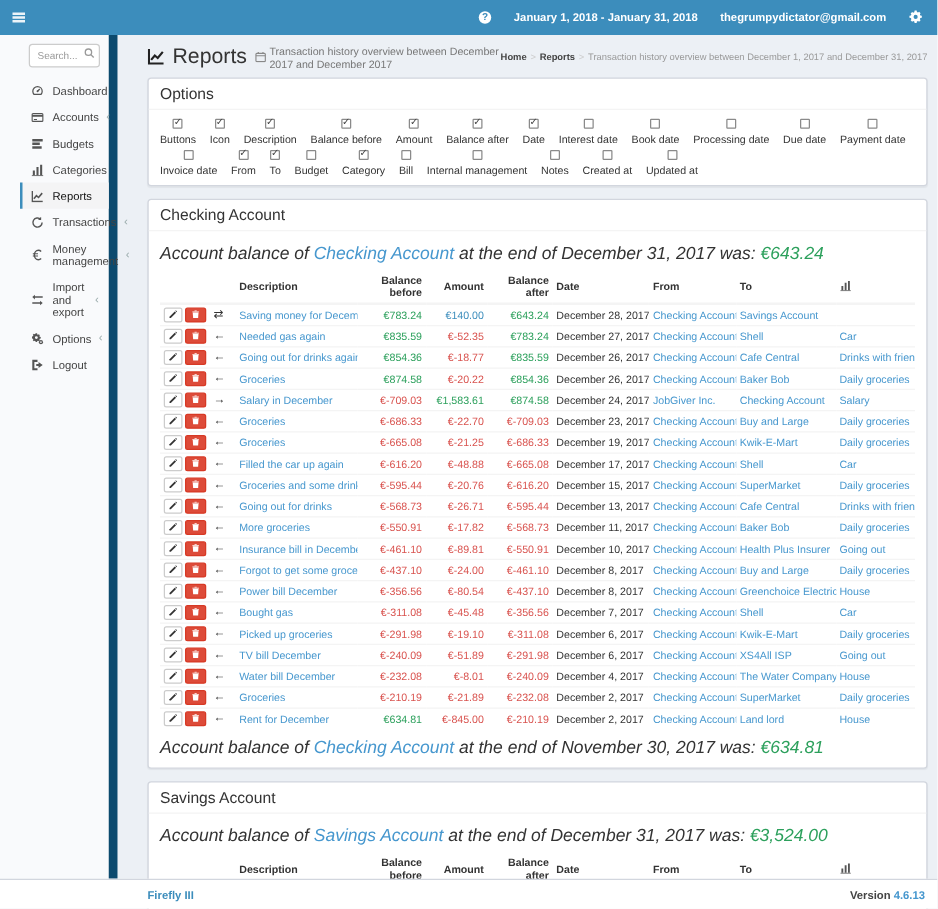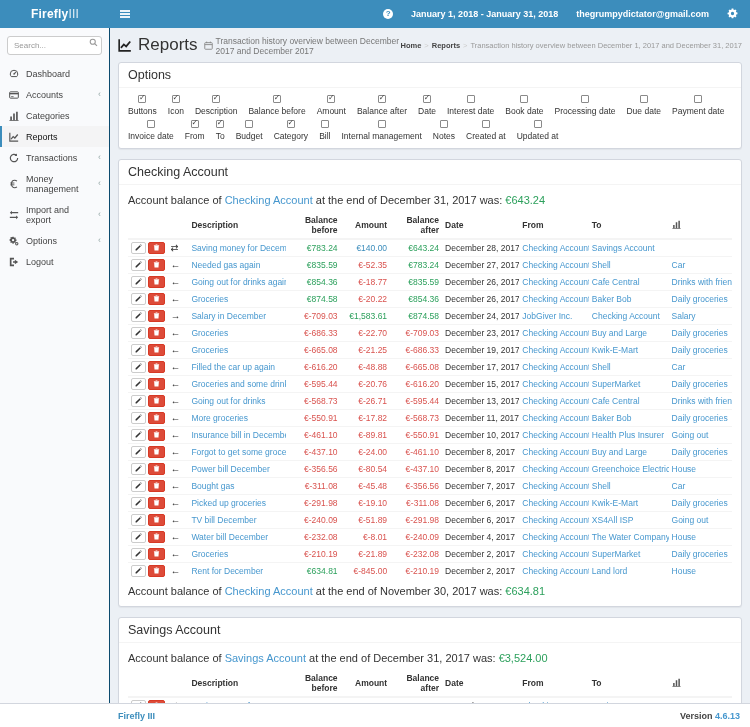--- a/index.html
+++ b/index.html
@@ -13,21 +13,21 @@
   .brand span.light { font-weight:300; opacity:.85; }
   .hamburger { width:30px; display:flex; align-items:center; justify-content:center; cursor:pointer; }
   .hamburger .bars { display:block; width:10px; }
   .hamburger .bars i { display:block; height:1.5px; background:#fff; margin:1.5px 0; opacity:.9; }
   .nav-right { margin-left:auto; display:flex; align-items:center; gap:18px; padding-right:12px; font-size:9px; font-weight:bold; }
   .nav-right .nav-item { display:flex; align-items:center; cursor:pointer; }
   .qcircle { width:10px; height:10px; background:#fff; color:#3c8dbc; border-radius:50%; font-size:8px; font-weight:bold; display:flex; align-items:center; justify-content:center; line-height:1; }
   .nav-gear { color:#fff; display:flex; }
 
   
-  .sidebar { position:absolute; top:28px; left:0; bottom:24px; width:110px; background:#f9fafc; border-right:1px solid #0c4a6e; }
+  .sidebar { position:absolute; top:28px; left:0; bottom:24px; width:94px; background:#f9fafc; border-right:7px solid #0c4a6e;padding-left:16px; }
   .search-wrap { margin:6px 7px 8px 7px; position:relative; }
   .search-input { width:100%; height:19px; border:1px solid #ccc; border-radius:3px; background:#fff; font-size:8px; padding:0 16px 0 6px; color:#555; font-family:inherit; }
   .search-input::placeholder { color:#999; }
   .search-icon { position:absolute; right:4px; top:4px; color:#999; display:flex; }
   .side-item { display:flex; align-items:center; gap:6px; padding:5.5px 8px; font-size:9px; color:#444; cursor:pointer; }
   .side-item .sicon { width:12px; display:flex; justify-content:center; color:#555; flex:0 0 12px; }
   .side-item .chev { margin-left:auto; color:#9aa; font-size:9px; line-height:1; }
   .side-item.active { color:#111; background:#f4f4f5; border-left:2px solid #3c8dbc; padding-left:6px; }
 
   
@@ -48,21 +48,21 @@
   .panel-header { padding:5px 9px; font-size:12.5px; color:#333; border-bottom:1px solid #f4f4f4; }
   .panel-body { padding:7px 9px; }
 
   
   .checks { display:flex; flex-wrap:wrap; column-gap:11px; row-gap:4px; }
   .check { display:flex; align-items:center; gap:3px; font-size:8.5px; color:#333; cursor:pointer;flex-direction:column; }
   .box { width:8px; height:8px; border:1px solid #8a8a8a; border-radius:1px; background:#fff; display:flex; align-items:center; justify-content:center; font-size:8px; line-height:1; color:#444; }
   .box.checked::after { content:"\2713"; font-weight:bold; position:relative; top:-0.5px; }
 
   
-  .bal-line { font-size:11px; color:#333; margin:2px 0 6px 0; }
+  .bal-line { font-size:14px; color:#333; margin:2px 0 6px 0;font-style:italic; }
   .bal-line.bottom { margin:6px 0 2px 0; }
   a.lnk { color:#4697ce; text-decoration:none; cursor:pointer; }
   .val-pos { color:#2ca05c; }
   .val-neg { color:#d9534f; }
   .val-xfer { color:#3c8dbc; }
 
   
   table.tx { width:100%; border-collapse:collapse; table-layout:fixed; font-size:8.5px; }
   table.tx th { text-align:left; font-weight:bold; color:#333; padding:3px 3px; border-bottom:2px solid #f4f4f4; }
   table.tx th.num, table.tx td.num { text-align:right; }
@@ -79,24 +79,20 @@
   
   .footer { position:absolute; left:0; right:0; bottom:0; height:24px; background:#fff; border-top:1px solid #d2d6de; display:flex; align-items:center; padding:0 10px 0 118px; font-size:9px; }
   .footer .ff { color:#3c8dbc; font-weight:bold; cursor:pointer; }
   .footer .ver { margin-left:auto; color:#444; font-weight:bold; }
   .footer .ver a { font-weight:bold; }
 </style>
 </head>
 <body>
 
 <div class="navbar">
-  <div class="brand">
-      <b>Firefly</b>
-      <span class="light">III</span>
-    </div>
   <div class="hamburger">
     <span class="bars">
         <i></i>
         <i></i>
         <i></i>
       </span>
   </div>
   <div class="nav-right">
     <div class="nav-item">
         <span class="qcircle">?</span>
@@ -139,20 +135,28 @@
       <div class="side-item">
         <span class="sicon">
           <svg width="10" height="10" viewBox="0 0 12 12" fill="currentColor" xmlns="http://www.w3.org/2000/svg">
             <rect x=".8" y="2.2" width="10.4" height="7.6" rx="1" fill="none" stroke="currentColor" stroke-width="1.2"></rect>
             <path d="M.8 4.4h10.4" stroke="currentColor" stroke-width="1.6"></path>
             <path d="M2.5 8h3" stroke="currentColor" stroke-width="1"></path>
           </svg>
         </span>
     <span>Accounts</span>
         <span class="chev">‹</span>
+      </div>
+      <div class="side-item">
+        <span class="sicon">
+          <svg width="10" height="10" viewBox="0 0 12 12" fill="currentColor" xmlns="http://www.w3.org/2000/svg">
+            <path d="M1 1.5h10v2.4H1zM1 4.9h7.2v2.4H1zM1 8.3h9v2.4H1z"></path>
+          </svg>
+        </span>
+    <span>Budgets</span>
       </div>
       <div class="side-item">
         <span class="sicon">
           <svg width="10" height="10" viewBox="0 0 12 12" fill="currentColor" xmlns="http://www.w3.org/2000/svg">
             <path d="M1.5 6.5h2V11h-2zM5 3h2v8H5zM8.5 1h2v10h-2z"></path>
             <path d="M.5 11.5h11" stroke="currentColor" stroke-width="1"></path>
           </svg>
         </span>
     <span>Categories</span>
       </div>

